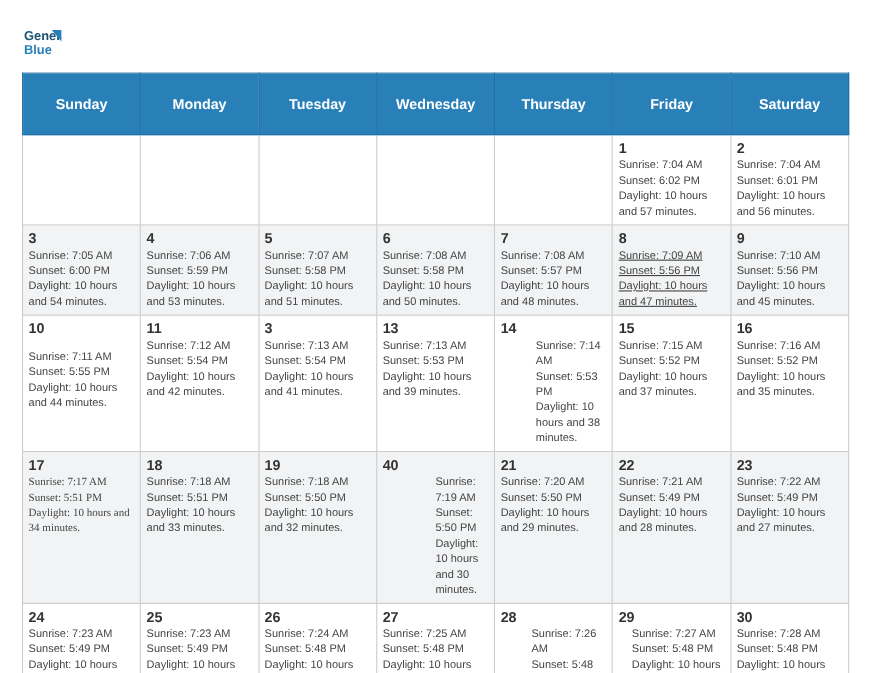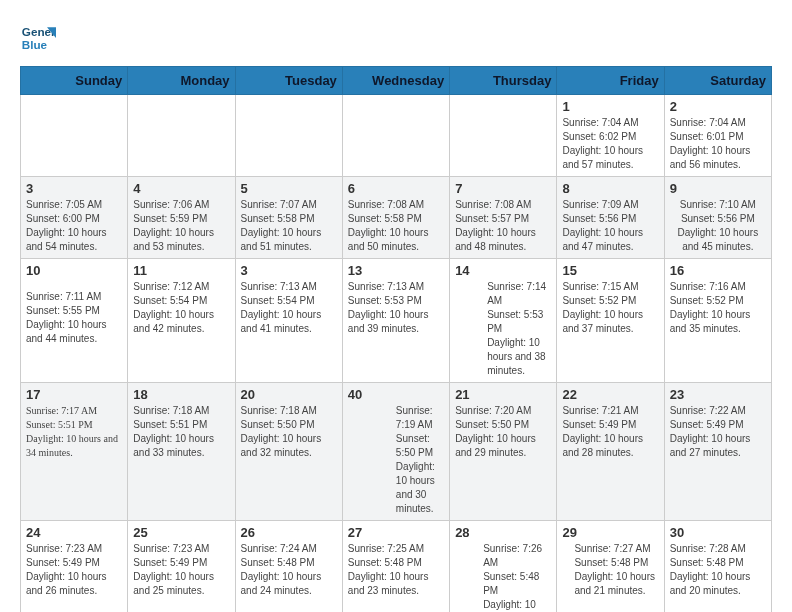--- a/index.html
+++ b/index.html
@@ -45,23 +45,23 @@
       font-size: 18px;
       color: #555;
     }
     table {
       width: 100%;
       border-collapse: collapse;
       table-layout: fixed;
     }
     thead tr th {
       background: #2980b9;
-      color: #0f172a;
-      text-align: right;
-      padding: 6px 5px;
+      color: #ffffff;
+      text-align: center;
+      padding: 20px 5px;
       font-size: 13px;
       border: 1px solid #2471a3;
     }
     tbody tr td {
       vertical-align: top;
       border: 1px solid #ccc;
       padding: 4px 5px;
       font-size: 10px;
       color: #333;
       height: 80px;
@@ -166,27 +166,27 @@
 Daylight: 10 hours and 50 minutes.</div>
         </td>
         <td>
           <span class="day-num">7</span>
           <div class="day-info" style="white-space: pre-line;">Sunrise: 7:08 AM
 Sunset: 5:57 PM
 Daylight: 10 hours and 48 minutes.</div>
         </td>
         <td>
           <span class="day-num">8</span>
-          <div class="day-info" style="white-space: pre-line;">Sunrise: 7:09 AM
+          <div class="day-info" style="white-space: pre-line; text-decoration: underline;">Sunrise: 7:09 AM
 Sunset: 5:56 PM
 Daylight: 10 hours and 47 minutes.</div>
         </td>
         <td>
           <span class="day-num">9</span>
-          <div class="day-info" style="white-space: pre-line; text-align: center;">Sunrise: 7:10 AM
+          <div class="day-info" style="white-space: pre-line;">Sunrise: 7:10 AM
 Sunset: 5:56 PM
 Daylight: 10 hours and 45 minutes.</div>
         </td>
       </tr>
       <tr>
         <td>
           <span class="day-num">10</span>
           <div class="day-info" style="white-space: pre-line; margin-top: 12px;">Sunrise: 7:11 AM
 Sunset: 5:55 PM
 Daylight: 10 hours and 44 minutes.</div>
@@ -235,21 +235,21 @@
 Sunset: 5:51 PM
 Daylight: 10 hours and 34 minutes.</div>
         </td>
         <td>
           <span class="day-num">18</span>
           <div class="day-info" style="white-space: pre-line;">Sunrise: 7:18 AM
 Sunset: 5:51 PM
 Daylight: 10 hours and 33 minutes.</div>
         </td>
         <td>
-          <span class="day-num">20</span>
+          <span class="day-num">19</span>
           <div class="day-info" style="white-space: pre-line;">Sunrise: 7:18 AM
 Sunset: 5:50 PM
 Daylight: 10 hours and 32 minutes.</div>
         </td>
         <td>
           <span class="day-num">40</span>
           <div class="day-info" style="white-space: pre-line; margin-left: 48px;">Sunrise: 7:19 AM
 Sunset: 5:50 PM
 Daylight: 10 hours and 30 minutes.</div>
         </td>

